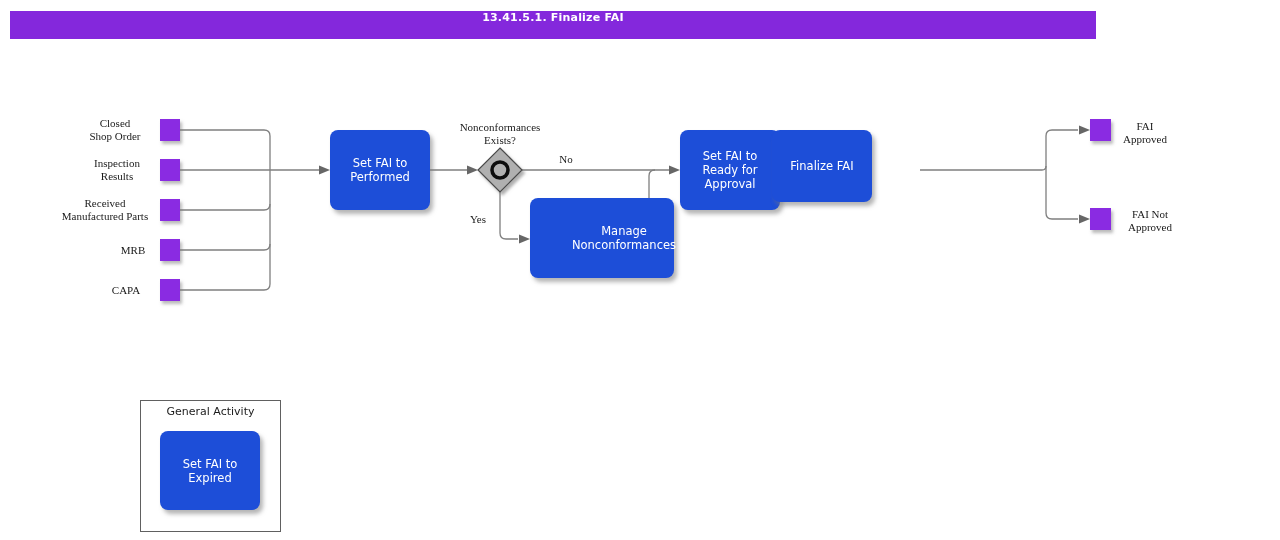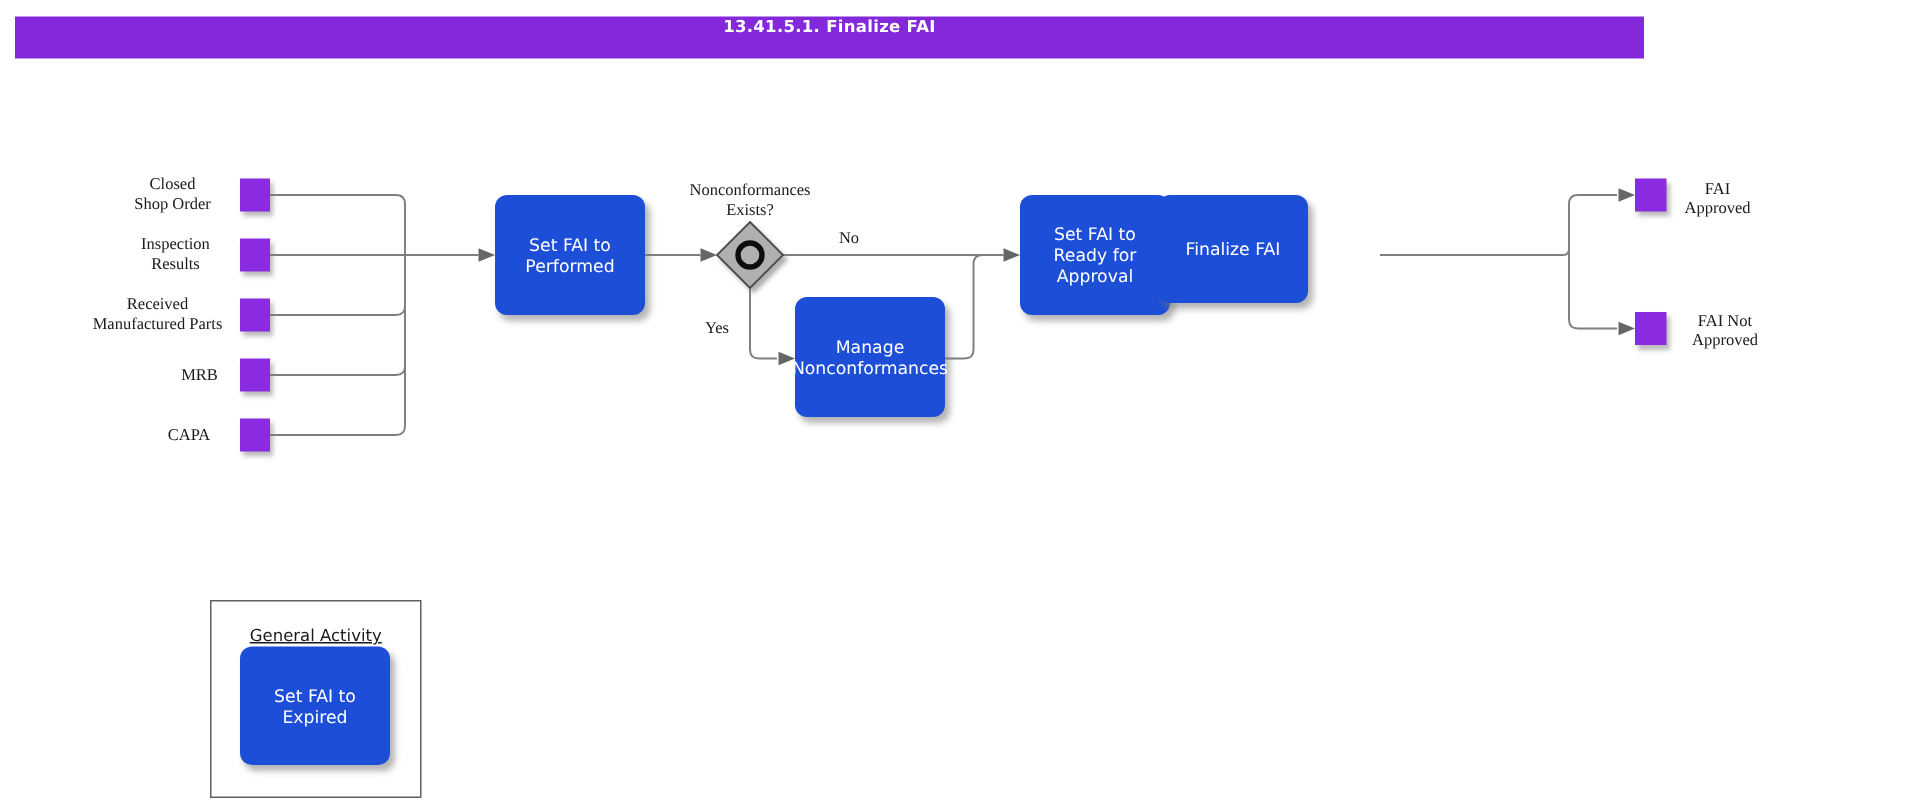--- a/index.html
+++ b/index.html
@@ -58,25 +58,24 @@
 
   .container-box {
     position: absolute;
     left: 140px; top: 400px;
     width: 139px; height: 130px;
     border: 1px solid #606060;
     background: #ffffff;
   }
   .container-title {
     position: absolute;
-    left: 0; top: 16px; width: 100%;
+    left: 0; top: 4px; width: 100%;
     text-align: center;
     color: #1a1a1a;
     font-size: 11px;
-    text-decoration: underline;
   }
 </style>
 </head>
 <body>
 
 <div class="canvas">
 
   <div class="banner">
     <span class="banner-title">13.41.5.1. Finalize FAI</span>
   </div>
@@ -138,21 +137,21 @@
 Manufactured Parts</div>
   <div class="diagram-label" style="left:57px;  top:157px; width:120px;">Inspection
 Results</div>
   <div class="diagram-label" style="left:103px; top:244px; width:60px;">MRB</div>
   <div class="diagram-label" style="left:96px; top:284px; width:60px;">CAPA</div>
 
   <div class="activity" style="left:330px; top:130px; width:100px; height:80px;">
     <span>Set FAI to
 Performed</span>
   </div>
-  <div class="activity" style="left:530px; top:198px; width:100px; height:80px;">
+  <div class="activity" style="left:530px; top:198px; width:100px; height:80px;padding-left:44px;">
     <span>Manage
 Nonconformances</span>
   </div>
   <div class="activity" style="left:680px; top:130px; width:100px; height:80px;">
     <span>Set FAI to
 Ready for
 Approval</span>
   </div>
   <div class="activity" style="left:772px; top:130px; width:100px; height:72px;">
     <span>Finalize FAI</span>

